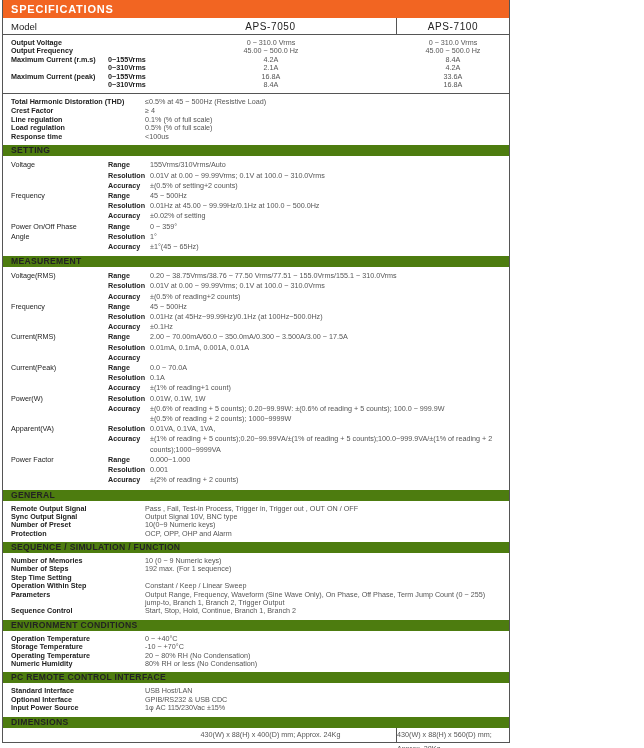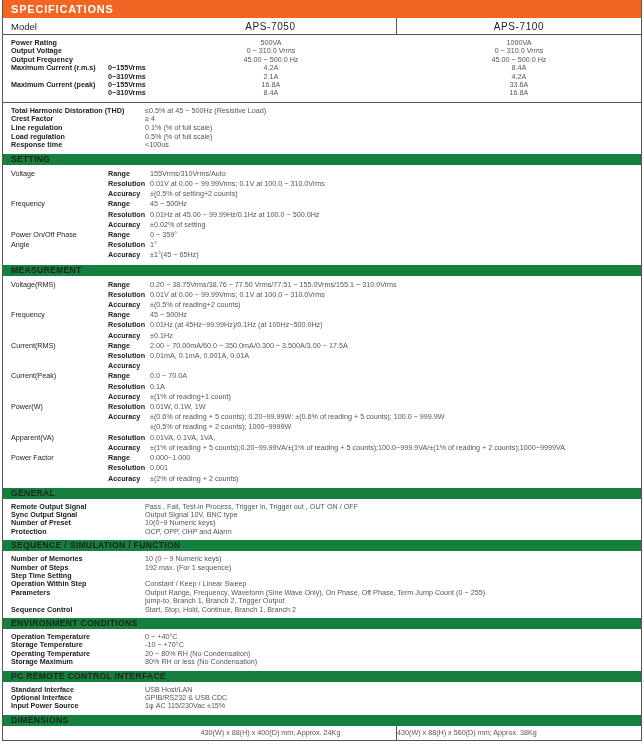--- a/index.html
+++ b/index.html
@@ -1,34 +1,34 @@
 <!DOCTYPE html>
 <html><head>
 <meta charset="utf-8">
 <style>
   * { box-sizing: border-box; margin: 0; padding: 0; }
   body { width: 644px; height: 748px; background: #fff; font-family: "Liberation Sans", sans-serif; color: #222; overflow: hidden; }
-  .sheet { position: relative; width: 640px; margin-left: 2px; border-left: 1px solid #555; border-right: 1px solid #555; border-bottom: 1px solid #555; }
+  .sheet { position: relative; width: 508px; margin-left: 2px; border-left: 1px solid #555; border-right: 1px solid #555; border-bottom: 1px solid #555; }
   .title-bar { background: #f26522; color: #fff; font-weight: bold; font-size: 11px; letter-spacing: 0.8px; height: 18px; line-height: 18px; padding-left: 8px; }
   .model-row { display: flex; height: 17px; line-height: 17px; border-bottom: 1px solid #555; font-size: 9.5px; }
   .model-row .lbl { width: 142px; padding-left: 8px; }
   .model-row .m1 { width: 252px; text-align: center; border-right: 1px solid #555; font-size: 10px; letter-spacing: 0.6px; }
   .model-row .m2 { flex: 1; text-align: center; font-size: 10px; letter-spacing: 0.6px; }
   .sec { font-size: 7.2px; }
   .rows { padding: 4px 0 4px 0; }
   .r { display: flex; line-height: 8.4px; min-height: 8.4px; }
   .r .k { width: 105px; padding-left: 8px; font-weight: bold; color: #222; }
   .r .sk { width: 37px; font-weight: bold; }
   .r .v1 { width: 252px; text-align: center; color: #555; }
   .r .v2 { flex: 1; text-align: center; color: #555; }
   .top-block { border-bottom: 1px solid #555; }
   .top-block .r .k { width: 142px; }
   .gen-block .r .k { width: 142px; }
   .gen-block .r .v { color: #555; flex: 1; }
-  .sect-hdr { background: #15803d; font-weight: bold; font-size: 8.6px; letter-spacing: 0.3px; height: 11px; line-height: 11px; padding-left: 8px; color: #222; }
+  .sect-hdr { background: #4d7c0f; font-weight: bold; font-size: 8.6px; letter-spacing: 0.3px; height: 11px; line-height: 11px; padding-left: 8px; color: #222; }
   .tri { display: flex; line-height: 10.2px; }
   .tri .k { width: 105px; padding-left: 8px; font-weight: normal; }
   .tri .sub { width: 42px; font-weight: bold; }
   .tri .v { flex: 1; color: #555; }
   .dim-row { display: flex; height: 14px; line-height: 14px; font-size: 7.2px; color: #555; }
   .dim-row .k { width: 142px; }
   .dim-row .v1 { width: 252px; text-align: center; border-right: 1px solid #555; }
   .dim-row .v2 { flex: 1; text-align: left; }
   .thd-block { padding: 4px 0; }
   .thd-block .r { line-height: 8.6px; }
@@ -43,26 +43,20 @@
   <div class="title-bar">SPECIFICATIONS</div>
 
   <div class="model-row">
     <div class="lbl">Model</div>
     <div class="m1">APS-7050</div>
     <div class="m2">APS-7100</div>
   </div>
 
   <div class="sec top-block rows" id="output-block">
       <div class="r">
-        <div class="k" style="width: 105px;">Power Rating</div>
-        <div class="sk"></div>
-        <div class="v1">500VA</div>
-        <div class="v2">1000VA</div>
-      </div>
-      <div class="r">
         <div class="k" style="width: 105px;">Output Voltage</div>
         <div class="sk"></div>
         <div class="v1">0 ~ 310.0 Vrms</div>
         <div class="v2">0 ~ 310.0 Vrms</div>
       </div>
       <div class="r">
         <div class="k" style="width: 105px;">Output Frequency</div>
         <div class="sk"></div>
         <div class="v1">45.00 ~ 500.0 Hz</div>
         <div class="v2">45.00 ~ 500.0 Hz</div>
@@ -327,21 +321,21 @@
       </div>
       <div class="r">
         <div class="k">Storage Temperature</div>
         <div class="v">-10 ~ +70°C</div>
       </div>
       <div class="r">
         <div class="k">Operating Temperature</div>
         <div class="v">20 ~ 80% RH (No Condensation)</div>
       </div>
       <div class="r">
-        <div class="k">Storage Maximum</div>
+        <div class="k">Numeric Humidity</div>
         <div class="v">80% RH or less (No Condensation)</div>
       </div>
     </div>
 
   <div class="sect-hdr">PC REMOTE CONTROL INTERFACE</div>
   <div class="sec gen-block rows" id="interface-block">
       <div class="r">
         <div class="k">Standard Interface</div>
         <div class="v">USB Host/LAN</div>
       </div>

